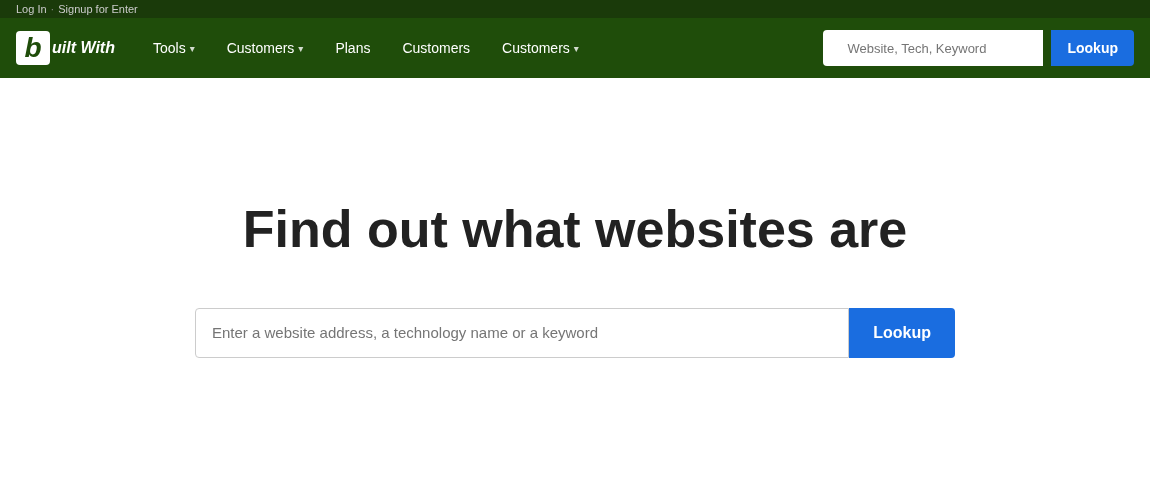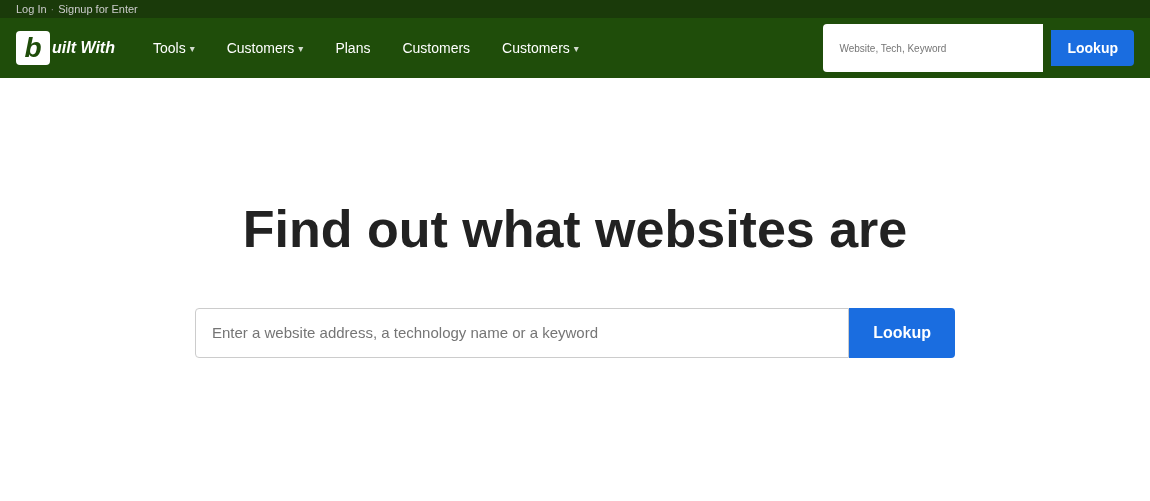--- a/index.html
+++ b/index.html
@@ -101,25 +101,25 @@
 
     .nav-search {
       display: flex;
       align-items: center;
       gap: 8px;
       margin-left: auto;
     }
 
     .nav-search input {
       width: 220px;
-      height: 48px;
+      height: 36px;
       border: none;
       border-radius: 4px 0 0 4px;
-      padding: 0 16px;
-      font-size: 10px;
+      padding: 0 24px;
+      font-size: 13px;
       outline: none;
       color: #555;
     }
 
     .nav-search-btn {
       background: #1a6de0;
       color: #fff;
       border: none;
       height: 36px;
       padding: 0 16px;

